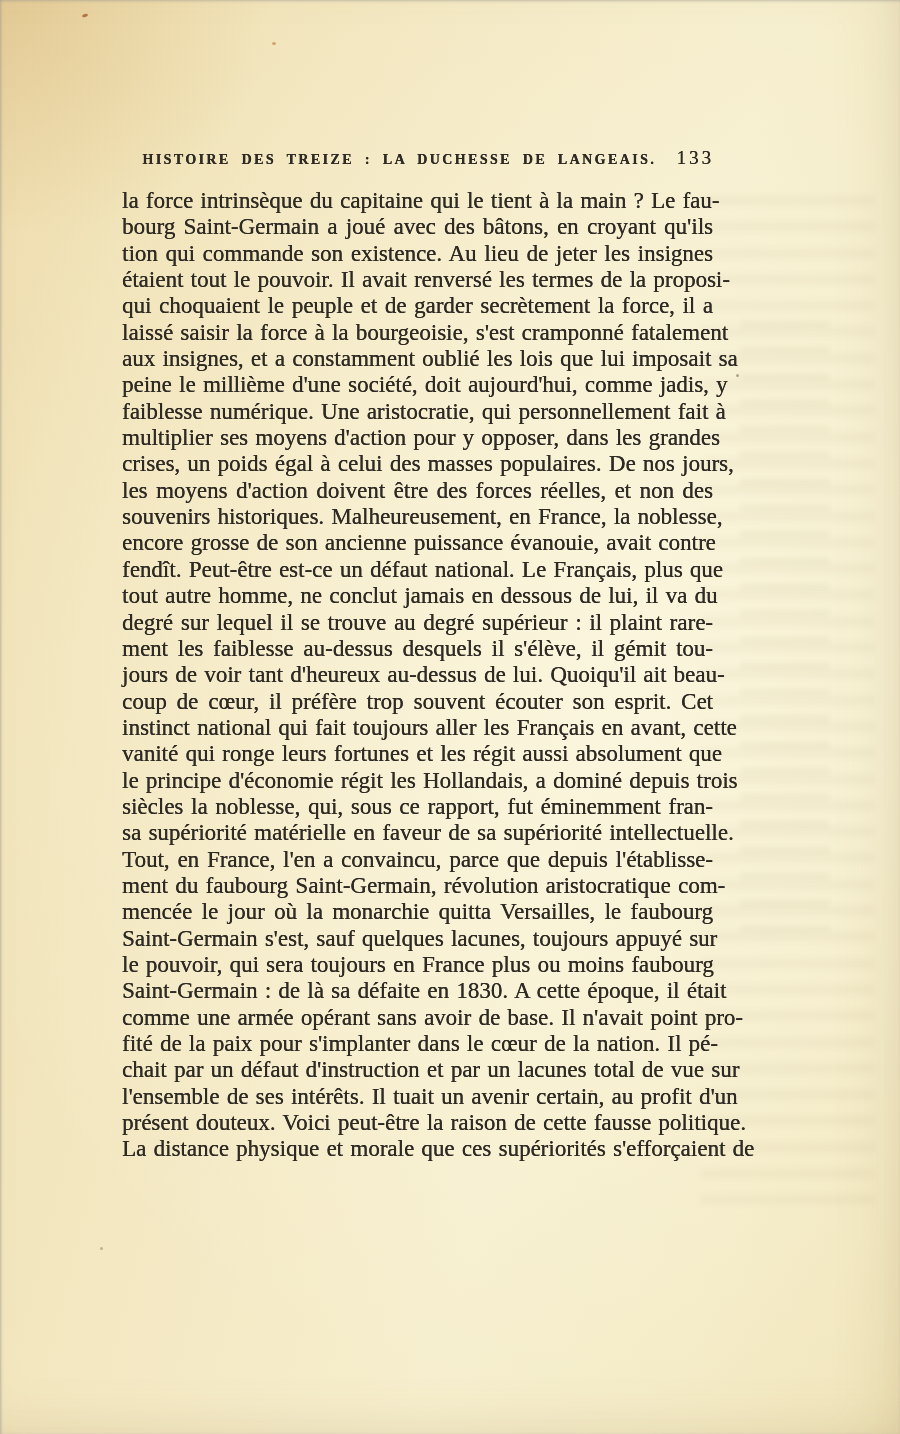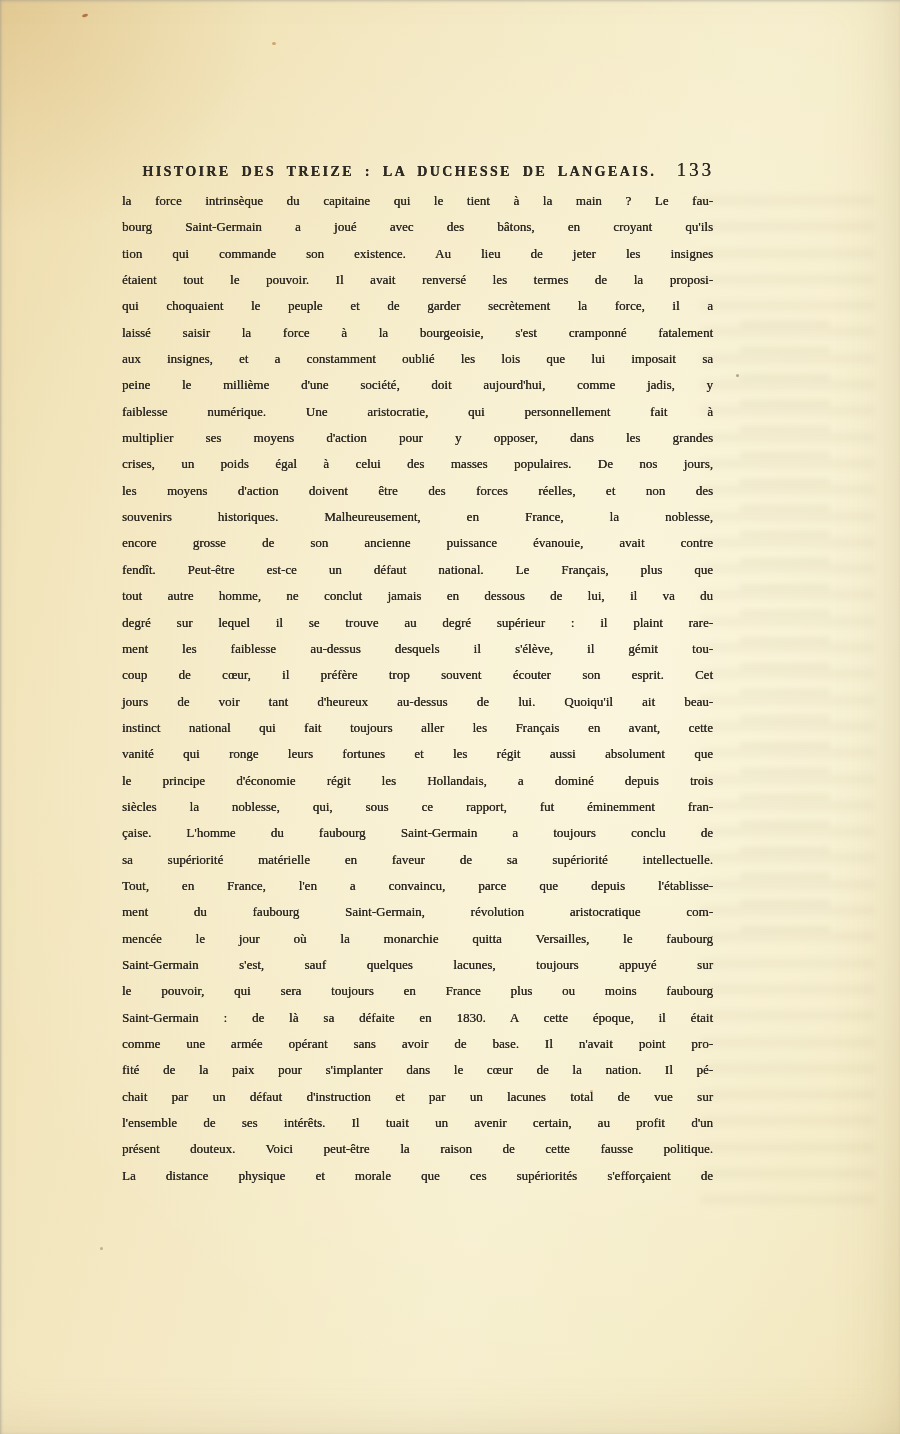--- a/index.html
+++ b/index.html
@@ -24,21 +24,20 @@
       inset 0 2px 3px -1px rgba(150,148,140,0.45),
       inset -40px 0 70px -50px rgba(140,110,60,0.25),
       inset 0 -40px 70px -55px rgba(140,110,60,0.22);
   }
   
   .running-head{
     position:absolute;
     left:122px; top:147px; width:592px;
     display:flex; align-items:baseline;
     color:var(--ink);
-    margin-top:12px;
   }
   .rh-title{
     flex:1 1 auto;
     text-align:center;
     font-size:14px;
     font-weight:bold;
     letter-spacing:2.4px;
     word-spacing:5px;
     white-space:nowrap;
     text-shadow:0.2px 0 0 currentColor;
@@ -51,21 +50,21 @@
   }
   
   .text-block{
     position:absolute;
     left:122px; top:188px; width:591px;
     color:var(--ink);
   }
   .text-block .line{
     height:26.35px;
     line-height:26.35px;
-    font-size:13px;
+    font-size:23px;
     text-align:justify;
     text-align-last:justify;
     text-justify:inter-word;
     word-spacing:1.5px;
     white-space:nowrap;
     text-shadow:0.25px 0 0 currentColor;
   }
   
   .ghost{
     position:absolute;
@@ -128,27 +127,26 @@
       <div class="line">faiblesse numérique. Une aristocratie, qui personnellement fait à</div>
       <div class="line">multiplier ses moyens d'action pour y opposer, dans les grandes</div>
       <div class="line">crises, un poids égal à celui des masses populaires. De nos jours,</div>
       <div class="line">les moyens d'action doivent être des forces réelles, et non des</div>
       <div class="line">souvenirs historiques. Malheureusement, en France, la noblesse,</div>
       <div class="line">encore grosse de son ancienne puissance évanouie, avait contre</div>
       <div class="line">fendît. Peut-être est-ce un défaut national. Le Français, plus que</div>
       <div class="line">tout autre homme, ne conclut jamais en dessous de lui, il va du</div>
       <div class="line">degré sur lequel il se trouve au degré supérieur : il plaint rare-</div>
       <div class="line">ment les faiblesse au-dessus desquels il s'élève, il gémit tou-</div>
+      <div class="line">jours de voir tant d'heureux au-dessus de lui. Quoiqu'il ait beau-</div>
       <div class="line">coup de cœur, il préfère trop souvent écouter son esprit. Cet</div>
-      <div class="line">jours de voir tant d'heureux au-dessus de lui. Quoiqu'il ait beau-</div>
       <div class="line">instinct national qui fait toujours aller les Français en avant, cette</div>
       <div class="line">vanité qui ronge leurs fortunes et les régit aussi absolument que</div>
       <div class="line">le principe d'économie régit les Hollandais, a dominé depuis trois</div>
       <div class="line">siècles la noblesse, qui, sous ce rapport, fut éminemment fran-</div>
-      <div class="line">çaise. L'homme du faubourg Saint-Germain a toujours conclu de</div>
       <div class="line">sa supériorité matérielle en faveur de sa supériorité intellectuelle.</div>
       <div class="line">Tout, en France, l'en a convaincu, parce que depuis l'établisse-</div>
       <div class="line">ment du faubourg Saint-Germain, révolution aristocratique com-</div>
       <div class="line">mencée le jour où la monarchie quitta Versailles, le faubourg</div>
       <div class="line">Saint-Germain s'est, sauf quelques lacunes, toujours appuyé sur</div>
       <div class="line">le pouvoir, qui sera toujours en France plus ou moins faubourg</div>
       <div class="line">Saint-Germain : de là sa défaite en 1830. A cette époque, il était</div>
       <div class="line">comme une armée opérant sans avoir de base. Il n'avait point pro-</div>
       <div class="line">fité de la paix pour s'implanter dans le cœur de la nation. Il pé-</div>
       <div class="line">chait par un défaut d'instruction et par un lacunes total de vue sur</div>

